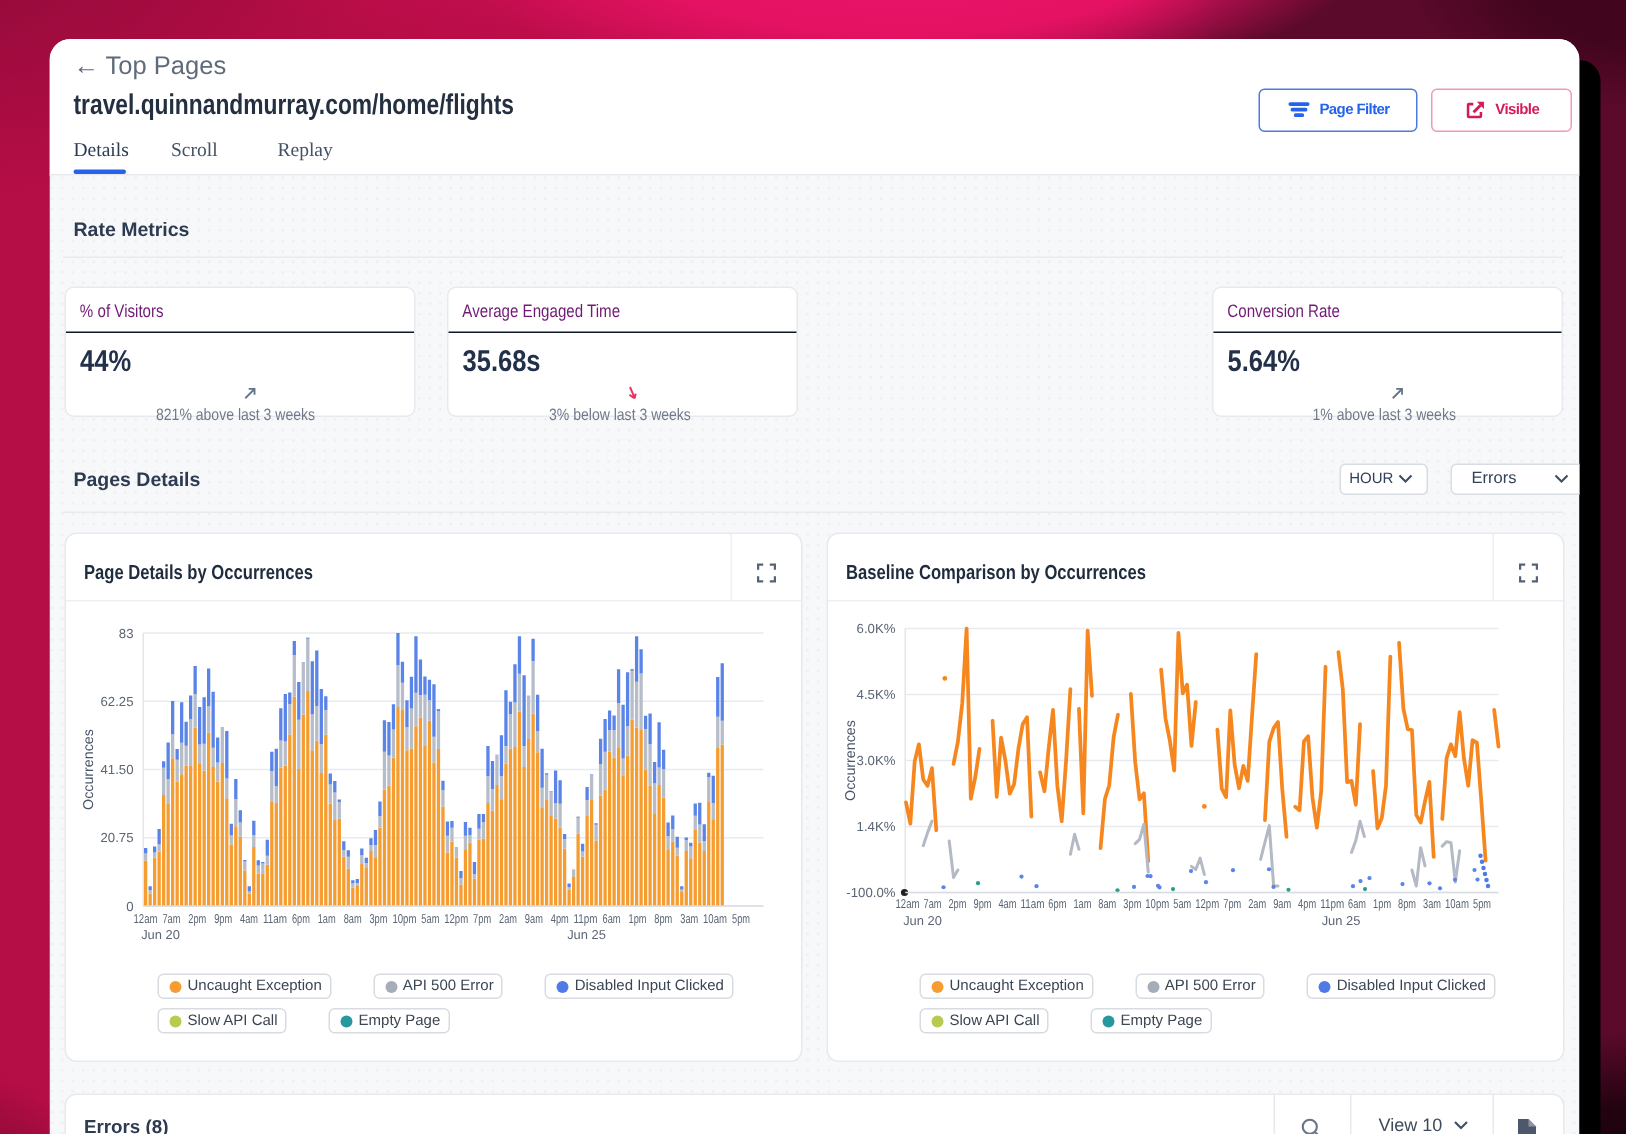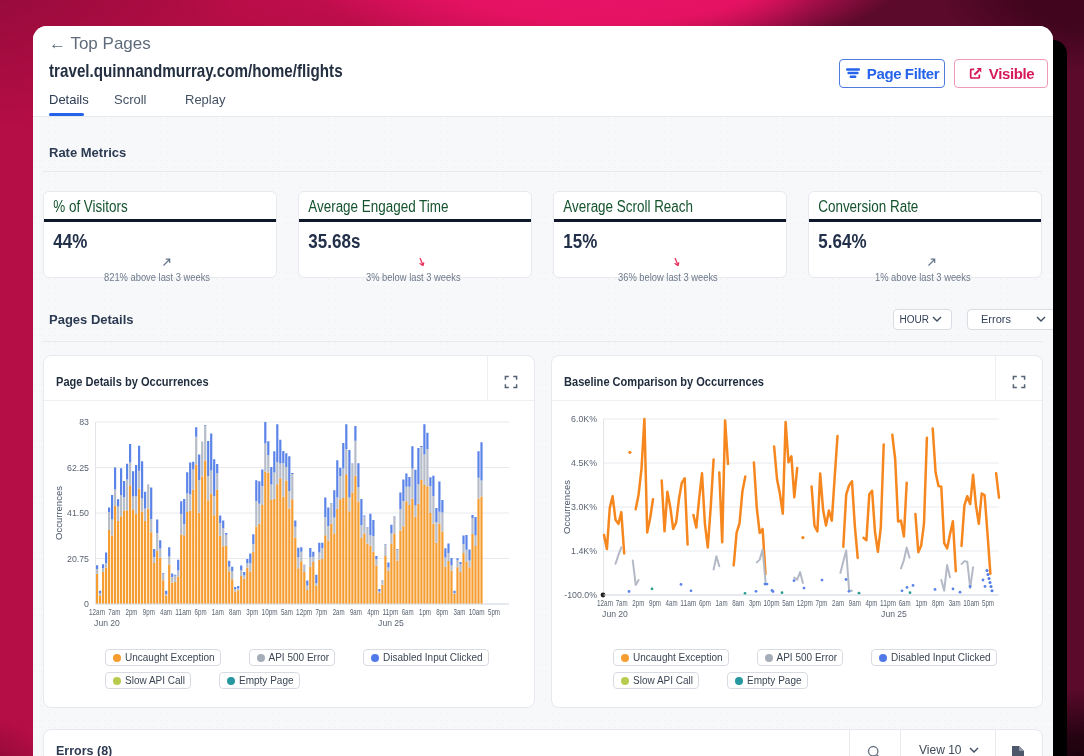--- a/index.html
+++ b/index.html
@@ -11,29 +11,29 @@
     radial-gradient(ellipse 300px 85px at 605px -25px, #ea146b 0%, #e51263 55%, rgba(229,18,99,0) 100%),
     radial-gradient(ellipse 380px 150px at 490px -80px, #d60f58 0%, rgba(214,15,88,0) 100%),
     radial-gradient(ellipse 300px 170px at -50px -40px, #8e0a38 0%, rgba(142,10,56,0) 100%),
     linear-gradient(90deg, rgba(92,10,43,0) 59%, #5c0a2b 75%);
 }
 .shadowcard { position:absolute; left:47px; top:40px; width:1020px; height:720px; background:#000; border-radius:14px 14px 0 0; }
 .card { position:absolute; left:33px; top:26px; width:1020px; height:730px; background:radial-gradient(circle 1px at 1.5px 1.5px, #f1efec 0.8px, transparent 1px) 0 0/7px 7px, #f7f8fa; border-radius:14px 14px 0 0; overflow:hidden; }
 .whitehead { position:absolute; left:0; top:0; width:1020px; height:91px; background:#fff; border-bottom:1px solid #e7e9ee; }
 .backlink { position:absolute; left:16px; top:8px; font-size:17px; color:#5f6b7a; }
 .title { position:absolute; left:16px; top:33px; font-size:19px; line-height:24px; font-weight:bold; color:#243041; transform:scaleX(0.8); transform-origin:left center; white-space:nowrap; }
-.tab { position:absolute; top:66px; font-size:13px; color:#445264; }
+.tab { position:absolute; top:66px; font-size:13px; color:#445264;font-family:Liberation Serif, serif; }
 .tabline { position:absolute; left:16px; top:87px; width:35px; height:3px; background:#2563eb; border-radius:2px; }
-.btn { position:absolute; top:33px; height:29px; border-radius:4px; background:#fff; font-size:15px; font-weight:bold; letter-spacing:-0.4px; display:flex; align-items:center; justify-content:center; gap:6px; }
+.btn { position:absolute; top:33px; height:29px; border-radius:4px; background:#fff; font-size:10px; font-weight:bold; letter-spacing:-0.4px; display:flex; align-items:center; justify-content:center; gap:6px; }
 .bluebtn { left:806px; width:106px; border:1px solid #4d7bdd; color:#2563eb; }
 .redbtn { left:921px; width:94px; border:1px solid #ef9ab4; color:#d6195a; }
 .sechead { position:absolute; left:16px; font-size:13px; font-weight:bold; color:#2c3a52; }
 .divider { position:absolute; left:9px; width:1000px; height:1px; background:#e8eaee; }
 .mcard { position:absolute; top:165px; width:234px; height:87px; background:#fff; border:1px solid #e7e9ee; border-radius:6px; }
-.mhead { height:30px; line-height:30px; font-size:16px; color:#14532d; border-bottom:3px solid #0f172a; }
+.mhead { height:30px; line-height:30px; font-size:12px; color:#701a75; border-bottom:1px solid #0f172a; }
 .mhead span { display:inline-block; padding-left:11px; transform:scaleX(0.84); transform-origin:left center; white-space:nowrap; }
 .mval { padding-left:11px; margin-top:8px; font-size:20px; font-weight:bold; color:#22304a; transform:scaleX(0.85); transform-origin:left center; }
 .msub { padding-left:13px; margin-top:4px; font-size:11px; color:#6e7a8a; display:flex; align-items:center; gap:4px;flex-direction:column; }
 .msub span { display:inline-block; transform:scaleX(0.85); transform-origin:left center; white-space:nowrap; }
 .select { position:absolute; top:282.5px; height:21px; background:#fff; border:1px solid #d8dce3; border-radius:4px; display:flex; align-items:center; color:#33415a;margin-left:19px; }
 .ccard { position:absolute; top:329px; width:492px; height:353px; background:#fff; border:1px solid #e7e9ee; border-radius:8px; }
 .chead { height:45px; border-bottom:1px solid #edeff3; position:relative; }
 .ctitle { position:absolute; left:12px; top:3px; line-height:45px; font-size:13.5px; font-weight:bold; color:#1f2c3d; transform:scaleX(0.82); transform-origin:left center; white-space:nowrap; }
 .cicon { position:absolute; right:0; top:0; width:47px; height:45px; border-left:1px solid #edeff3; display:flex; align-items:flex-start; justify-content:center; padding-top:19px; }
 .lrow { position:absolute; display:flex; gap:28px; }
@@ -75,30 +75,20 @@
       </div>
 </div>
     <div class="mcard" style="left:265px">
   <div class="mhead"><span>Average Engaged Time</span></div>
   <div class="mval">35.68s</div>
   <div class="msub">
         <svg width="10" height="10" viewBox="0 0 10 10">
           <path d="M3 1 L6.2 8.6 M2.6 6.2 l3.5 2.5 M6.8 5.4 l-0.7 3.2" stroke="#e8335e" stroke-width="1.3" fill="none"></path>
         </svg>
         <span>3% below last 3 weeks</span>
-      </div>
-</div>
-    <div class="mcard" style="left:520px">
-  <div class="mhead"><span>Average Scroll Reach</span></div>
-  <div class="mval">15%</div>
-  <div class="msub">
-        <svg width="10" height="10" viewBox="0 0 10 10">
-          <path d="M3 1 L6.2 8.6 M2.6 6.2 l3.5 2.5 M6.8 5.4 l-0.7 3.2" stroke="#e8335e" stroke-width="1.3" fill="none"></path>
-        </svg>
-        <span>36% below last 3 weeks</span>
       </div>
 </div>
     <div class="mcard" style="left:775px">
   <div class="mhead"><span>Conversion Rate</span></div>
   <div class="mval">5.64%</div>
   <div class="msub">
         <svg width="10" height="10" viewBox="0 0 10 10">
           <path d="M1.5 8.5 L7.5 2.5 M3.8 2.2 h3.9 v3.9" stroke="#64748b" stroke-width="1.2" fill="none"></path>
         </svg>
         <span>1% above last 3 weeks</span>

